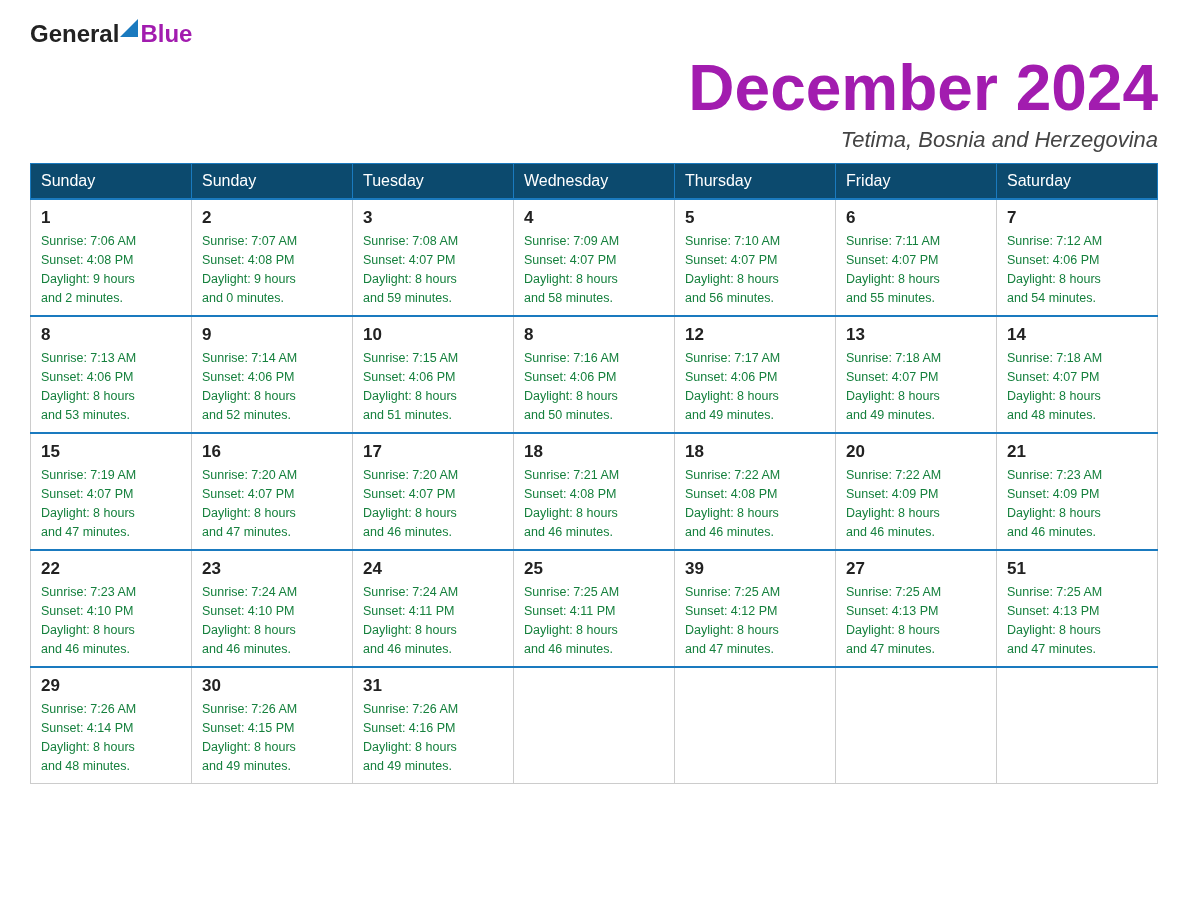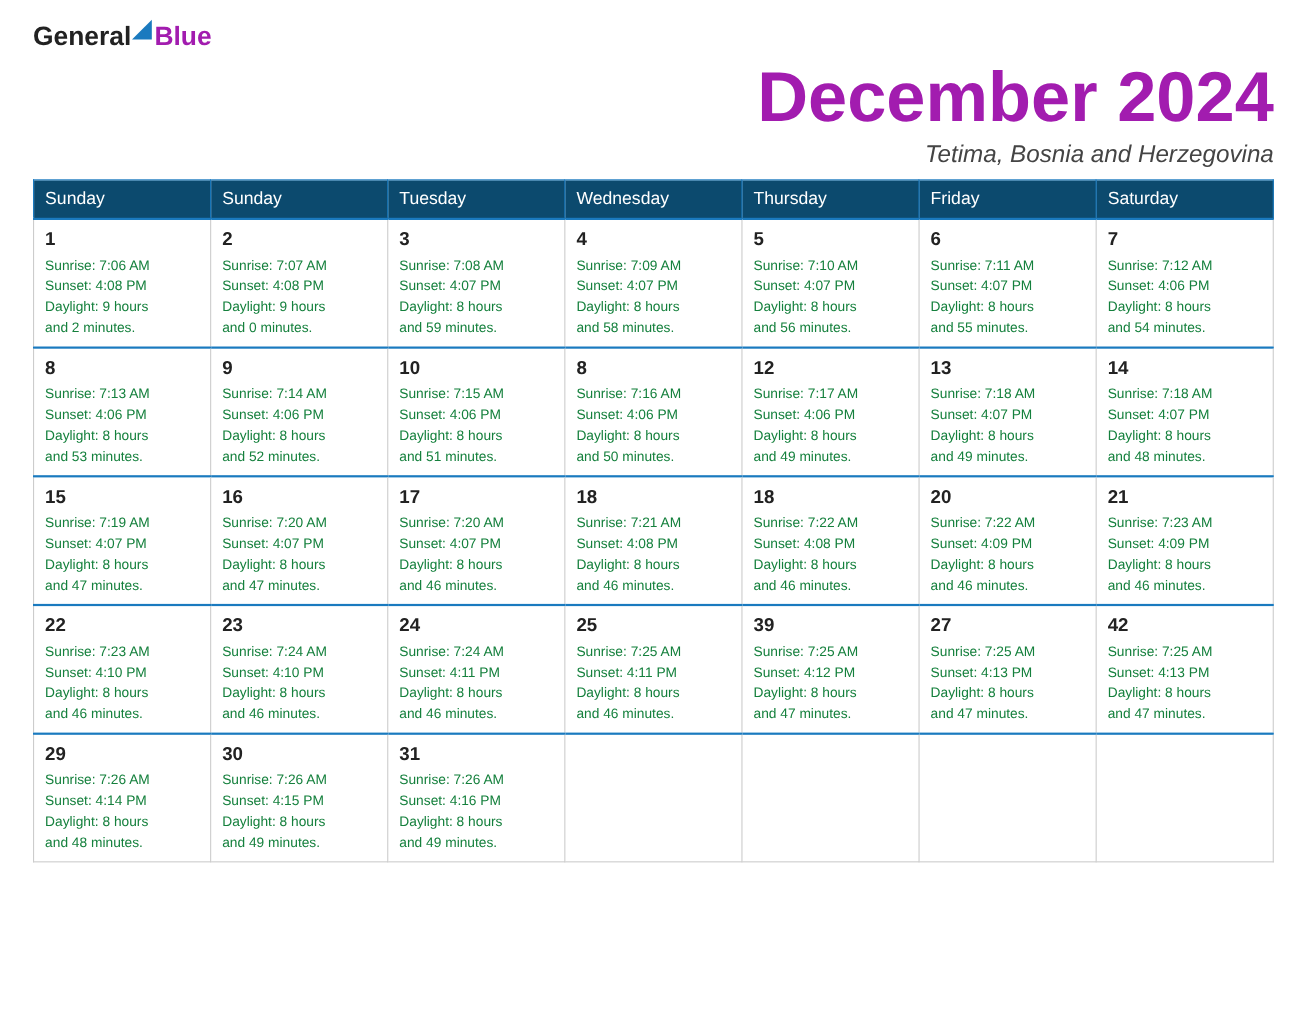--- a/index.html
+++ b/index.html
@@ -241,21 +241,21 @@
       </td>
         <td>
         <div class="day-number">39</div>
         <div class="day-info">Sunrise: 7:25 AM<br>Sunset: 4:12 PM<br>Daylight: 8 hours<br>and 47 minutes.</div>
       </td>
         <td>
         <div class="day-number">27</div>
         <div class="day-info">Sunrise: 7:25 AM<br>Sunset: 4:13 PM<br>Daylight: 8 hours<br>and 47 minutes.</div>
       </td>
         <td>
-        <div class="day-number">42</div>
+        <div class="day-number">51</div>
         <div class="day-info">Sunrise: 7:25 AM<br>Sunset: 4:13 PM<br>Daylight: 8 hours<br>and 47 minutes.</div>
       </td>
       </tr>
       <tr>
         <td>
         <div class="day-number">29</div>
         <div class="day-info">Sunrise: 7:26 AM<br>Sunset: 4:14 PM<br>Daylight: 8 hours<br>and 48 minutes.</div>
       </td>
         <td>
         <div class="day-number">30</div>

